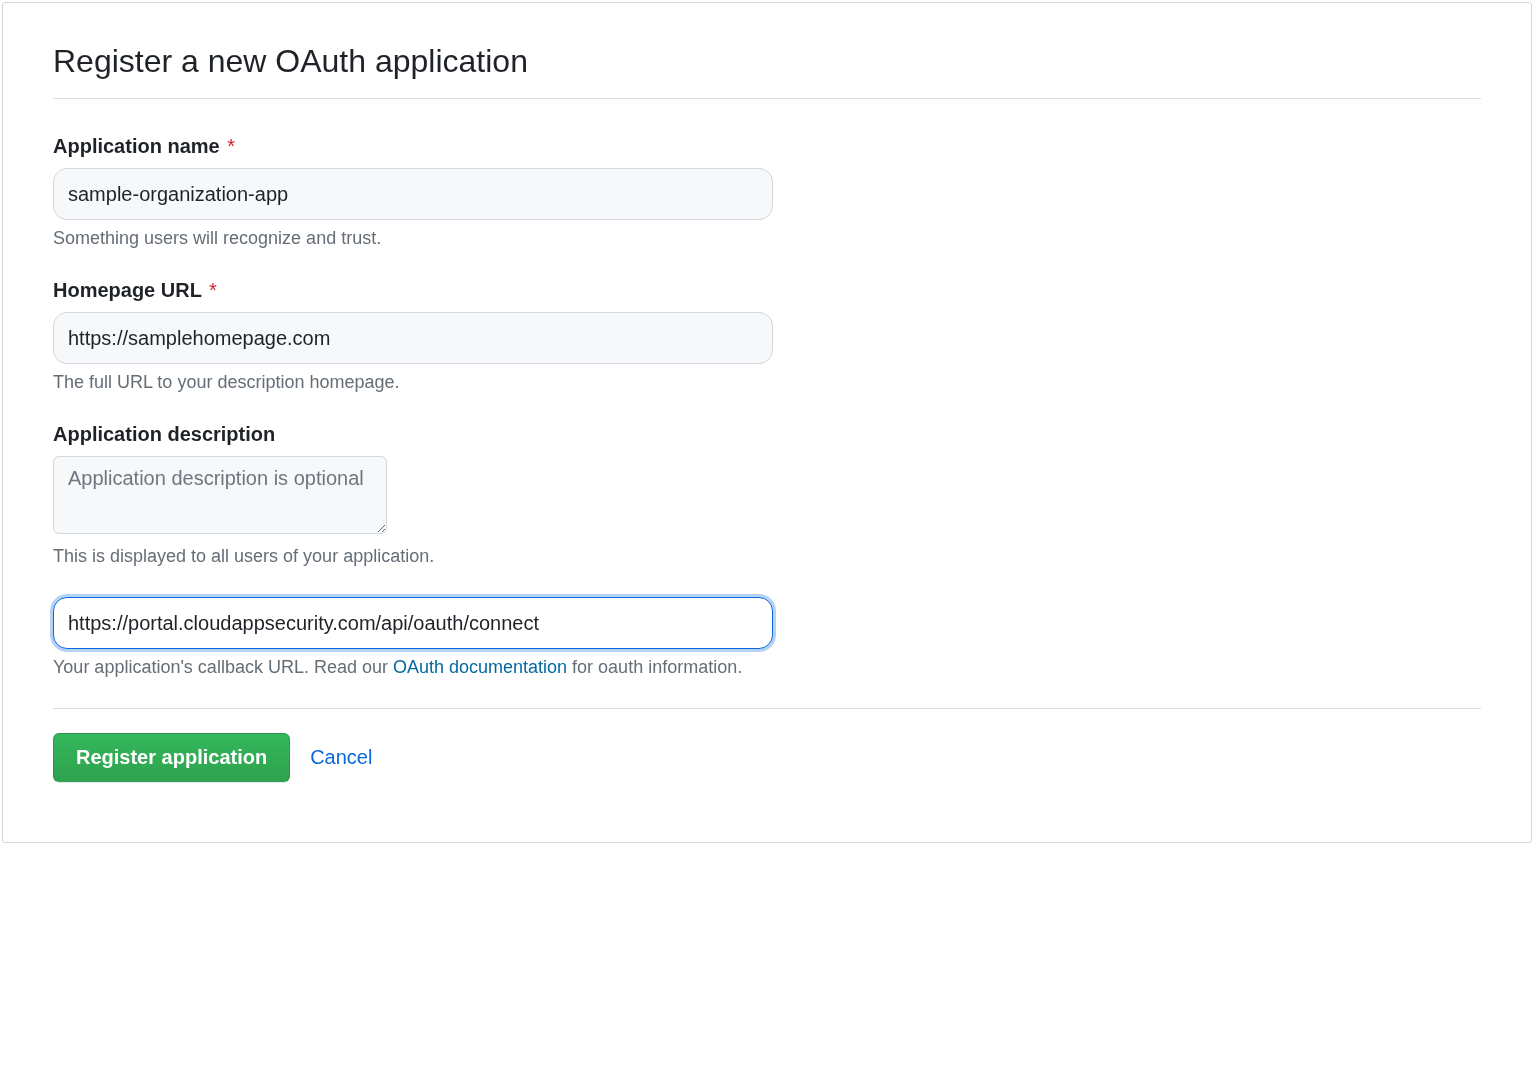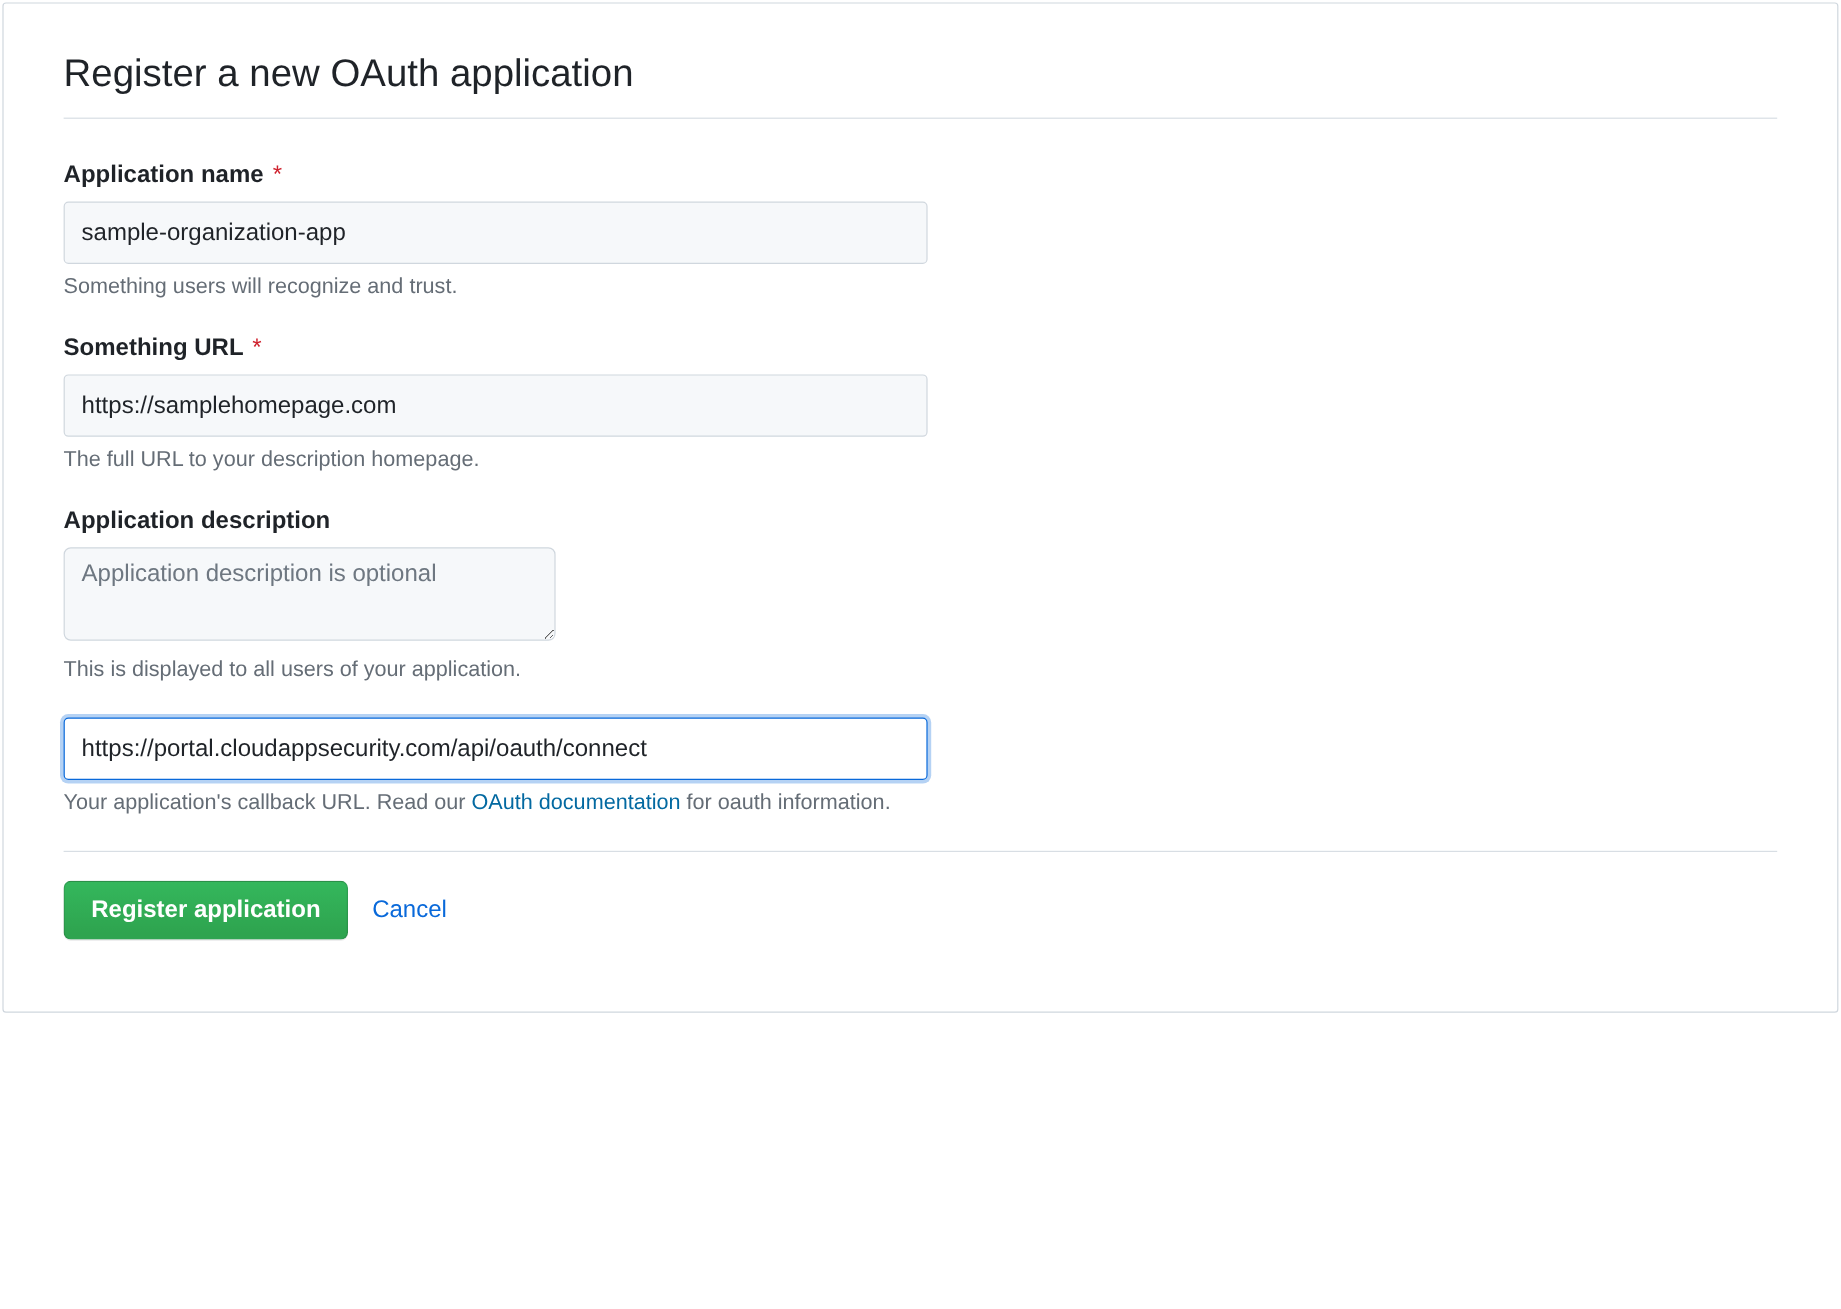--- a/index.html
+++ b/index.html
@@ -47,31 +47,31 @@
       font-weight: 400;
       margin-left: 2px;
     }
     .form-input {
       width: 100%;
       padding: 10px 14px;
       font-size: 20px;
       color: #1f2328;
       background: #f6f8fa;
       border: 1px solid #d0d7de;
-      border-radius: 4px;
+      border-radius: 14px;
       line-height: 1.5;
     }
     .form-input.focused {
       outline: none;
       border-color: #0969da;
       box-shadow: 0 0 0 3px rgba(9, 105, 218, 0.3);
       background: #fff;
     }
     .form-textarea {
-      width: 410px;
+      width: 334px;
       min-height: 78px;
       padding: 10px 14px;
       font-size: 20px;
       color: #1f2328;
       background: #f6f8fa;
       border: 1px solid #d0d7de;
       border-radius: 6px;
       resize: both;
       font-family: inherit;
     }
@@ -127,21 +127,21 @@
     <label class="form-label">
       <span>Application name</span>
       <span class="required-asterisk">*</span>
     </label>
     <input type="text" class="form-input" value="sample-organization-app" style="">
     <p class="help-text">Something users will recognize and trust.</p>
   </div>
 
   <div class="form-group">
     <label class="form-label">
-      <span>Something URL</span>
+      <span>Homepage URL</span>
       <span class="required-asterisk">*</span>
     </label>
     <input type="text" class="form-input" value="https://samplehomepage.com" style="">
     <p class="help-text">The full URL to your description homepage.</p>
   </div>
 
   <div class="form-group">
     <label class="form-label">Application description</label>
     <textarea class="form-textarea" placeholder="Application description is optional" style=""></textarea>
     <p class="help-text">This is displayed to all users of your application.</p>

